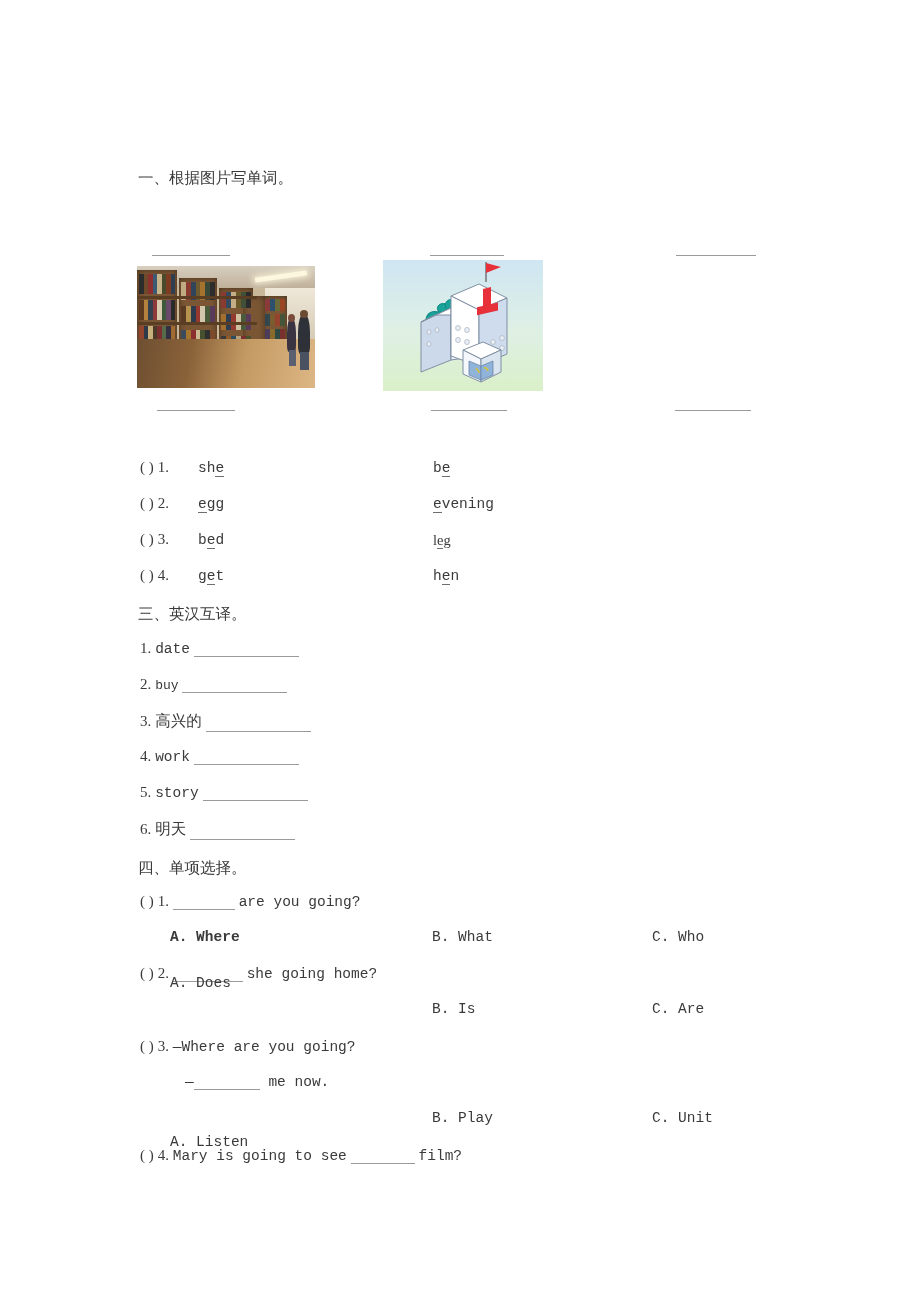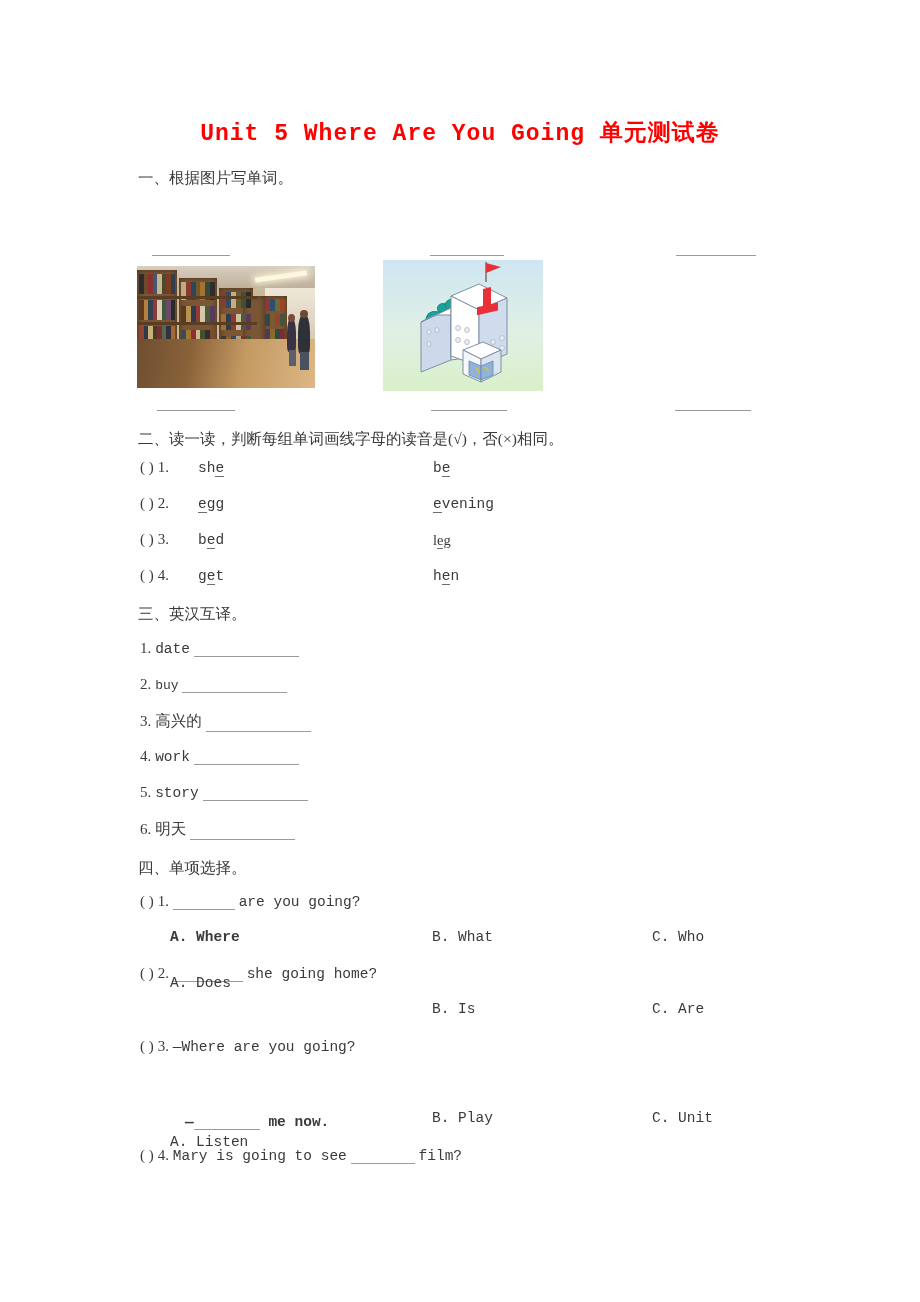--- a/index.html
+++ b/index.html
@@ -157,21 +157,20 @@
     font-size: 14.5px;
     color: #3a3a3a;
     white-space: nowrap;
   }
 </style>
 </head>
 <body>
 
 <div class="page">
 
-  <div class="doc-title">Unit 5 Where Are You Going 单元测试卷</div>
 
   <div class="sec-head" style="top:168px;">一、根据图片写单词。</div>
 
   <div class="blank-line" style="left:152px; top:255px; width:78px;"></div>
   <div class="blank-line" style="left:430px; top:255px; width:74px;"></div>
   <div class="blank-line" style="left:676px; top:255px; width:80px;"></div>
 
   <div class="pic lib" style="left:137px; top:266px; width:178px; height:122px;">
     <div class="ceil"></div>
     <div class="lamp" style="left:118px; top:8px; width:52px; height:5px; transform:rotate(-8deg);"></div>
@@ -380,21 +379,20 @@
 
       <line x1="103" y1="22" x2="103" y2="2" stroke="#6b6b6b" stroke-width="1.4"></line>
       <polygon points="103,3 118,7 103,13" fill="#e8303a"></polygon>
     </svg>
   </div>
 
   <div class="blank-line" style="left:157px; top:410px; width:78px;"></div>
   <div class="blank-line" style="left:431px; top:410px; width:76px;"></div>
   <div class="blank-line" style="left:675px; top:410px; width:76px;"></div>
 
-  <div class="sec-head" style="top:429px;">二、读一读，判断每组单词画线字母的读音是(√)，否(×)相同。</div>
 
   <div class="ex-line serif" style="left:140px; top:458px;">
     <span class="brackets">(  )</span>
     <span class="num">1.</span>
   </div>
   <div class="word-col" style="left:198px; top:460px;"><span>sh</span><u class="uline">e</u><span></span></div>
   <div class="word-col" style="left:433px; top:460px;"><span>b</span><u class="uline">e</u><span></span></div>
 
   <div class="ex-line serif" style="left:140px; top:494px;">
     <span class="brackets">(  )</span>
@@ -470,21 +468,21 @@
   </div>
   <div class="opt" style="left:170px; top:975px;text-align:center;">A. Does</div>
   <div class="opt" style="left:432px; top:1001px;">B. Is</div>
   <div class="opt" style="left:652px; top:1001px;">C. Are</div>
 
   <div class="ex-line serif" style="left:140px; top:1037px;">
     <span class="brackets">(  )</span>
     <span class="num">3.</span>
     <span style="font-family:'Liberation Mono',monospace; font-size:14.5px;">—Where are you going?</span>
   </div>
-  <div class="ex-line" style="left:185px; top:1114px;font-weight:bold;">
+  <div class="ex-line" style="left:185px; top:1074px;">
     <span>—</span><span class="fill" style="width:66px;"></span>
     <span>me now.</span>
   </div>
   <div class="opt" style="left:170px; top:1110px;margin-top:24px;">A. Listen</div>
   <div class="opt" style="left:432px; top:1110px;">B. Play</div>
   <div class="opt" style="left:652px; top:1110px;">C. Unit</div>
 
   <div class="ex-line serif" style="left:140px; top:1146px;">
     <span class="brackets">(  )</span>
     <span class="num">4.</span>

